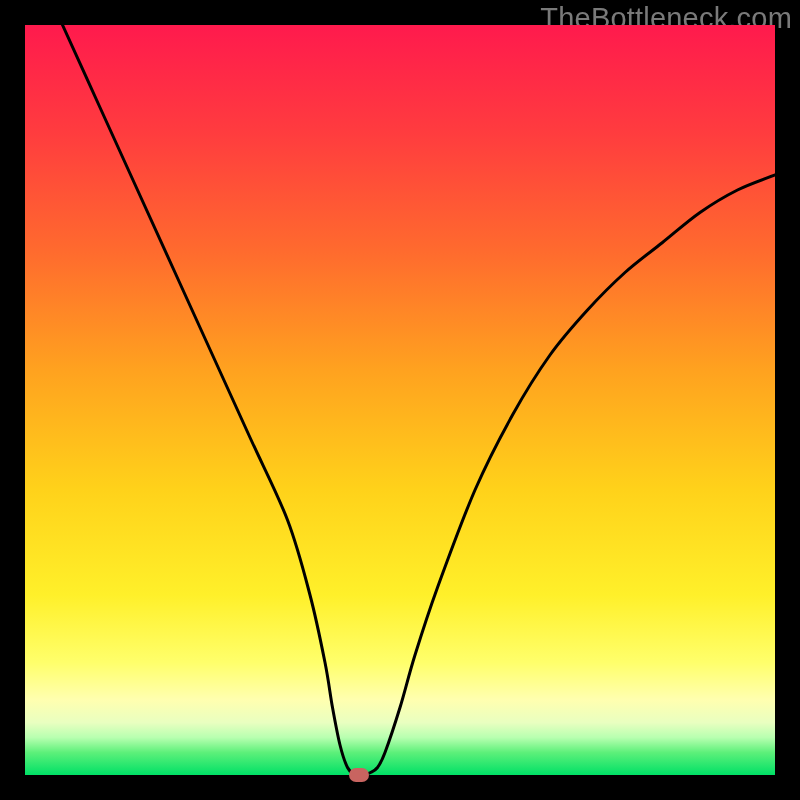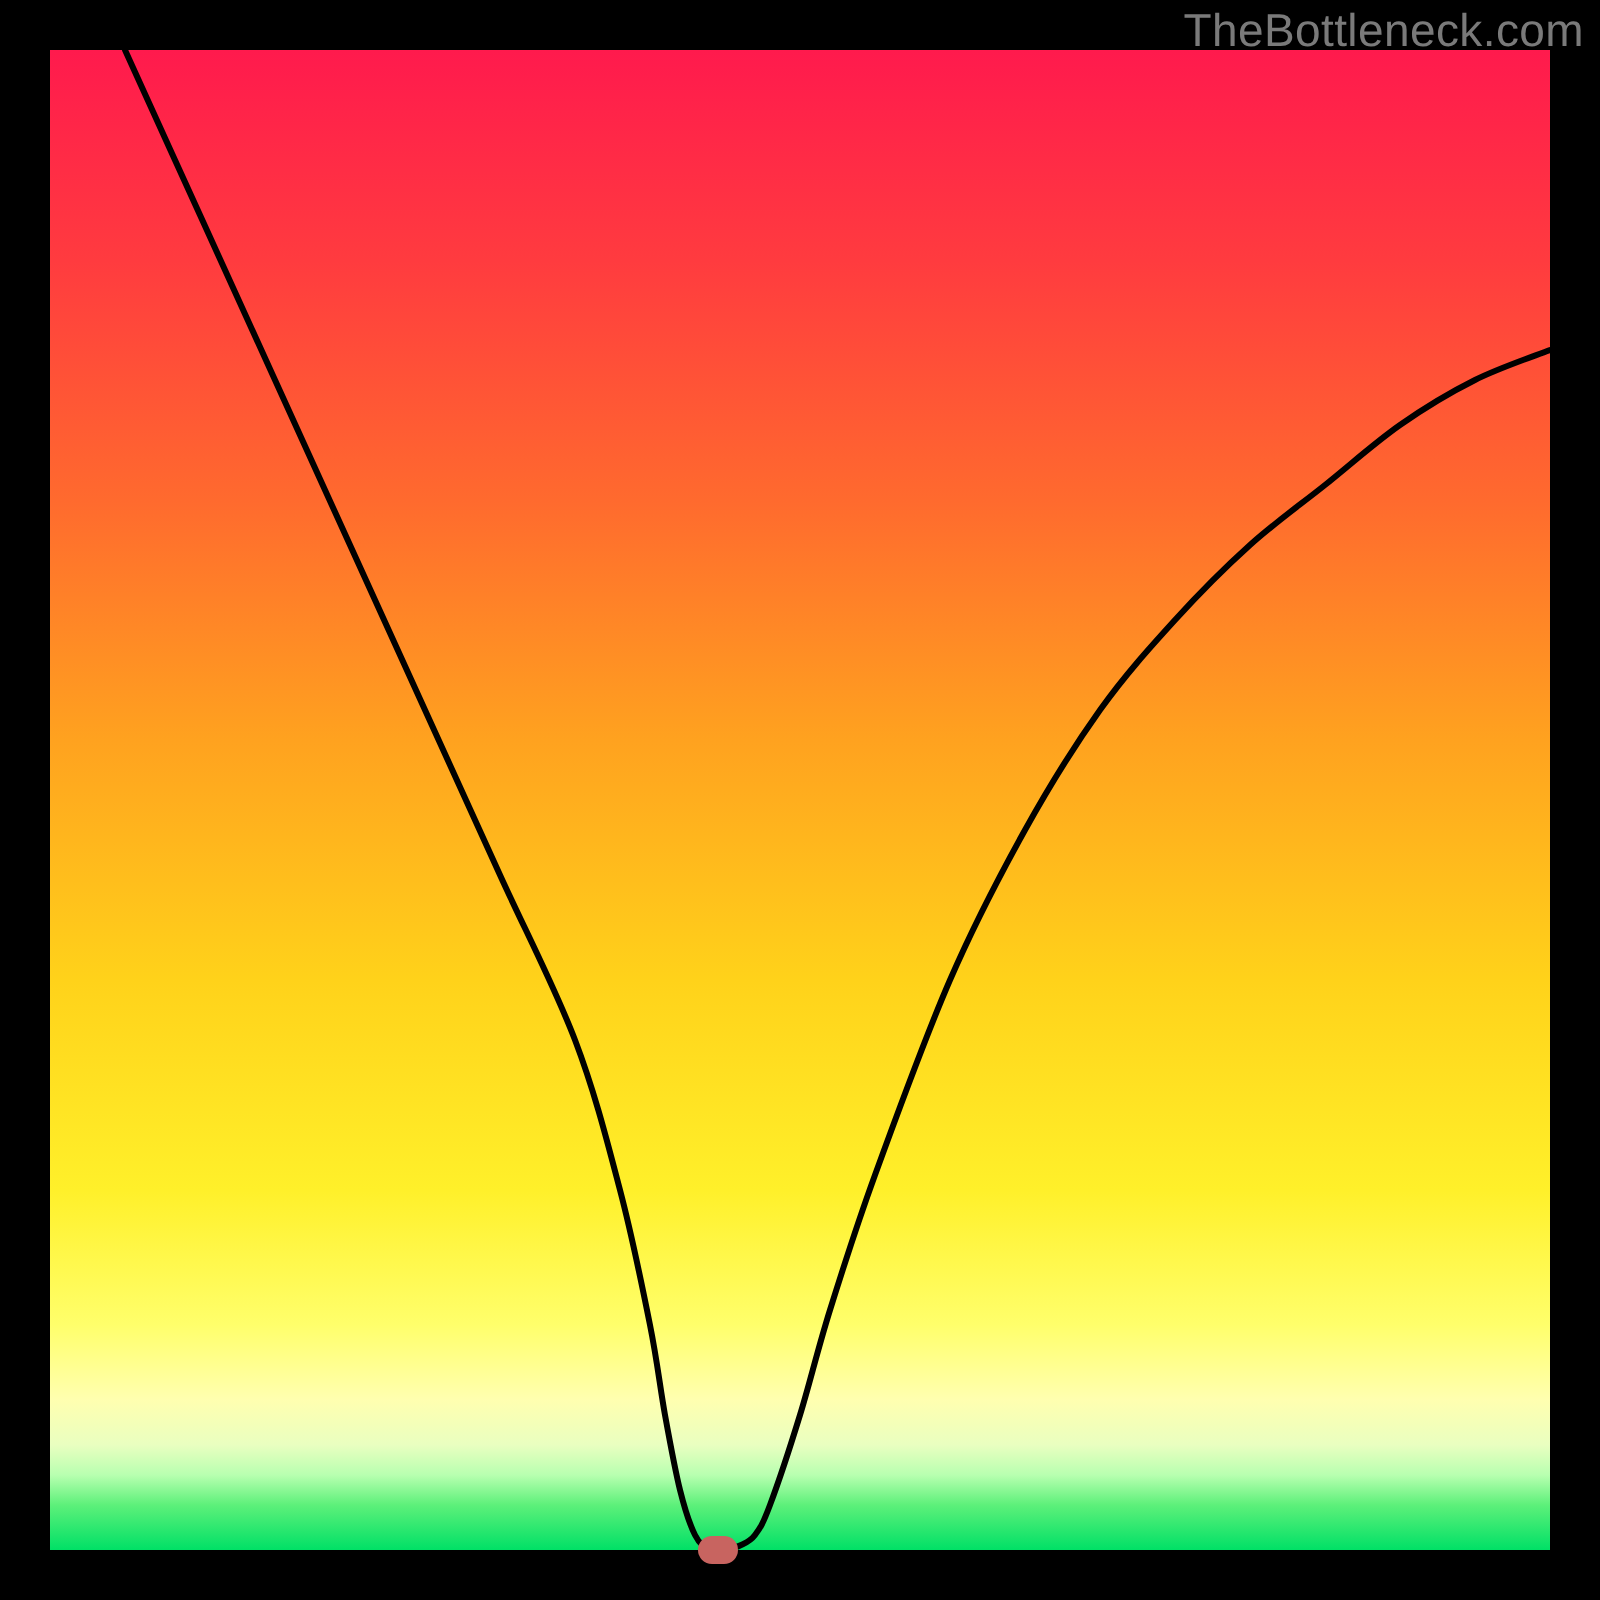--- a/index.html
+++ b/index.html
@@ -38,21 +38,21 @@
       #b8ffb0 95%,
       #5df07a 97%,
       #00e066 100%
     );
   }
   .watermark {
     position: absolute;
     top: 2px;
     right: 8px;
     font-family: Arial, Helvetica, sans-serif;
-    font-size: 23px;
+    font-size: 29px;
     color: #7a7a7a;
     letter-spacing: 0.2px;
     font-weight: 500;
   }
   svg.curve {
     position: absolute;
     left: 0;
     top: 0;
     width: 750px;
     height: 750px;

